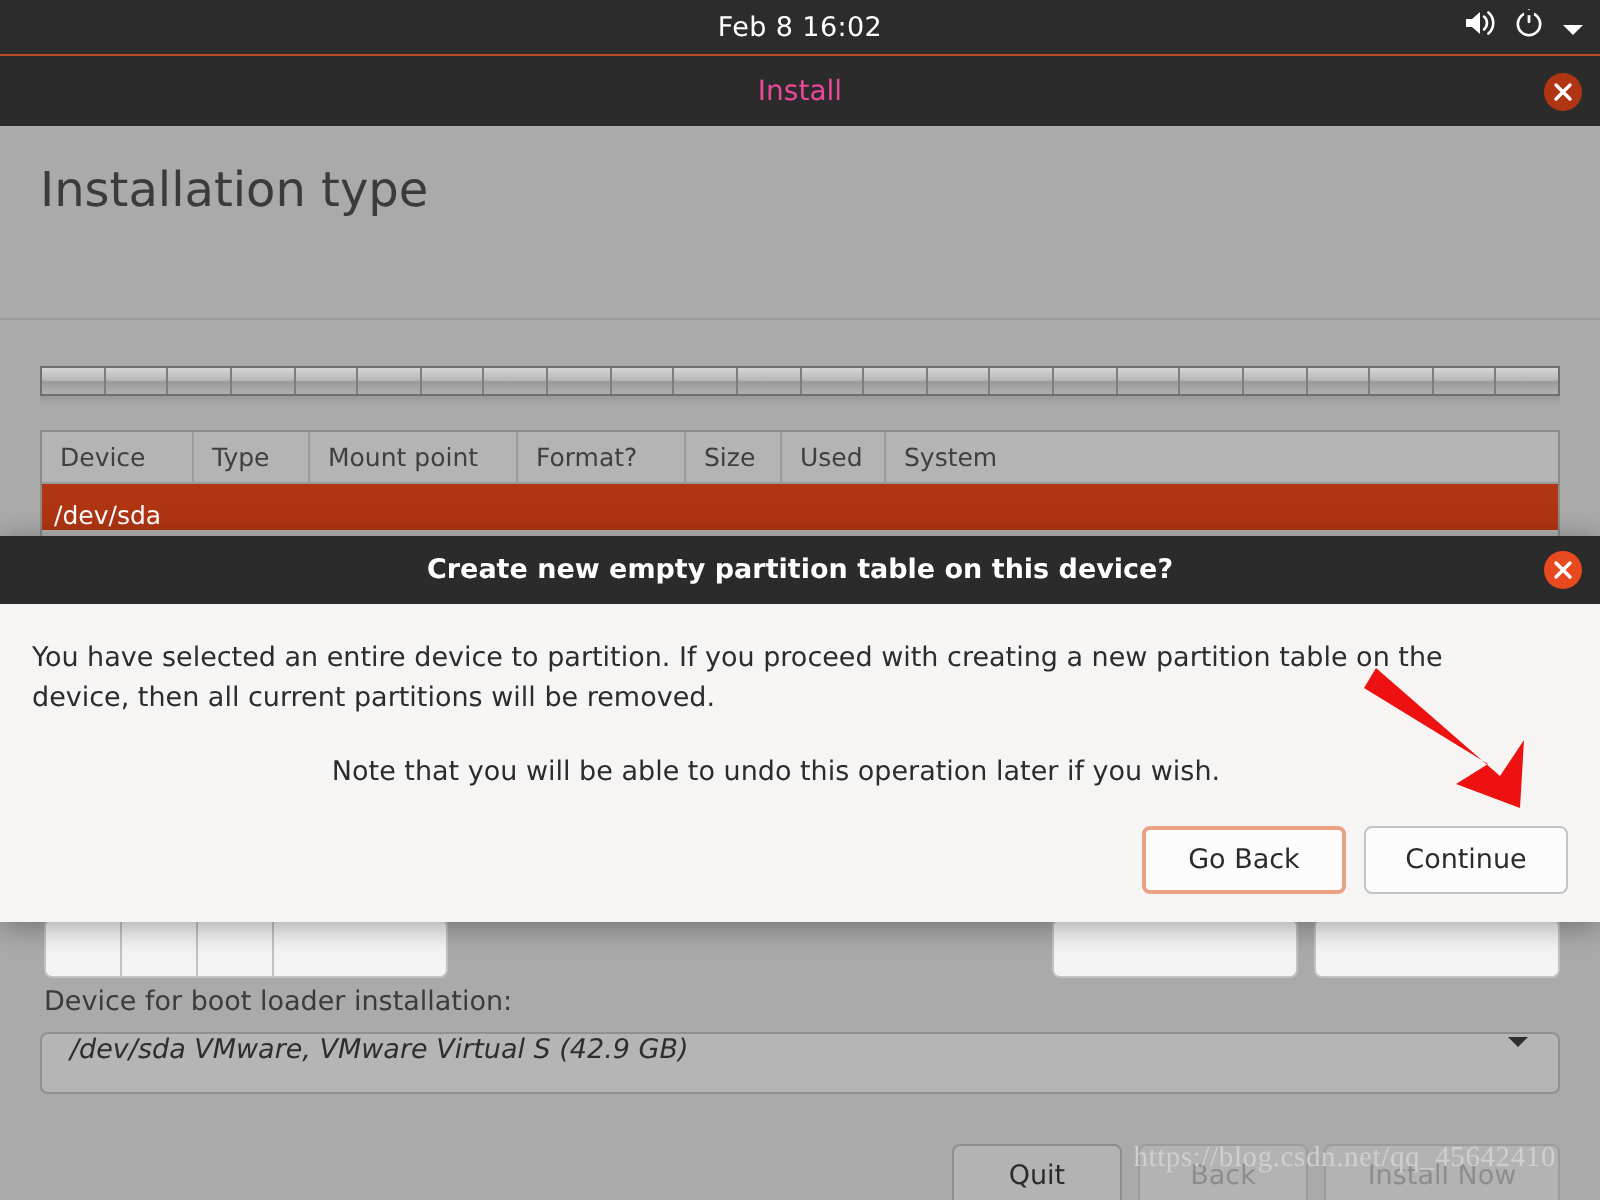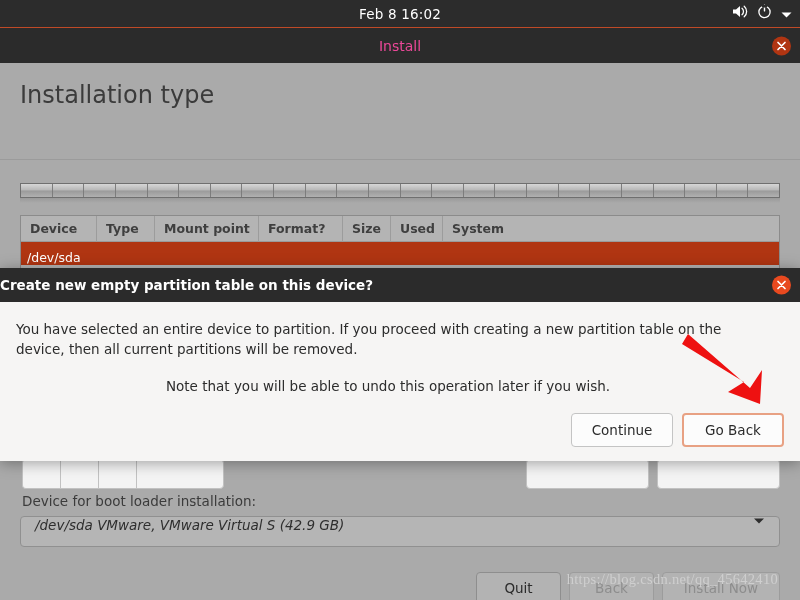--- a/index.html
+++ b/index.html
@@ -133,21 +133,21 @@
   }
   .ptable-head {
     display: flex;
     height: 26px;
     align-items: center;
     border-bottom: 1px solid #9a9a9a;
     background: #b4b4b4;
   }
   .pth {
     font-size: 12.5px;
-    font-weight: bold;
+    font-weight: normal;
     color: #3f3f3f;
     padding: 0 9px;
     height: 26px;
     line-height: 26px;
     border-right: 1px solid #9c9c9c;
     white-space: nowrap;
   }
   .pth:last-child { border-right: none; flex: 1 1 auto; }
   .ptable-row {
     height: 23px;
@@ -260,21 +260,21 @@
     top: 268px; left: 0;
     width: 800px;
     box-shadow: 0 2px 14px rgba(0,0,0,0.35);
   }
   .dlg-titlebar {
     position: relative;
     height: 34px;
     background: #2b2b2b;
     display: flex;
     align-items: center;
-    justify-content: flex-start;
+    justify-content: center;
   }
   .dlg-title {
     color: #ffffff;
     font-size: 13.5px;
     font-weight: bold;
   }
   .dlg-close {
     position: absolute;
     right: 9px; top: 50%;
     transform: translateY(-50%);
@@ -469,22 +469,22 @@
       <span class="dlg-close">
         <svg width="11" height="11" viewBox="0 0 11 11">
           <path d="M2 2 L9 9 M9 2 L2 9" stroke="#ffffff" stroke-width="1.7" stroke-linecap="round"></path>
         </svg>
       </span>
     </div>
     <div class="dlg-body">
       <div class="dlg-p">You have selected an entire device to partition. If you proceed with creating a new partition table on the device, then all current partitions will be removed.</div>
       <div class="dlg-p second">Note that you will be able to undo this operation later if you wish.</div>
       <div class="dlg-buttons">
+        <button class="dlg-btn focused">Go Back</button>
         <button class="dlg-btn">Continue</button>
-        <button class="dlg-btn focused">Go Back</button>
       </div>
     </div>
   </div>
 
   <div class="annot-arrow">
     <svg width="110" height="80" viewBox="0 0 110 80">
       <path d="M12 4 L74 58 L86 40 L84 74 L52 62 L68 52 L6 14 Z" fill="#ee1111"></path>
     </svg>
   </div>
 

